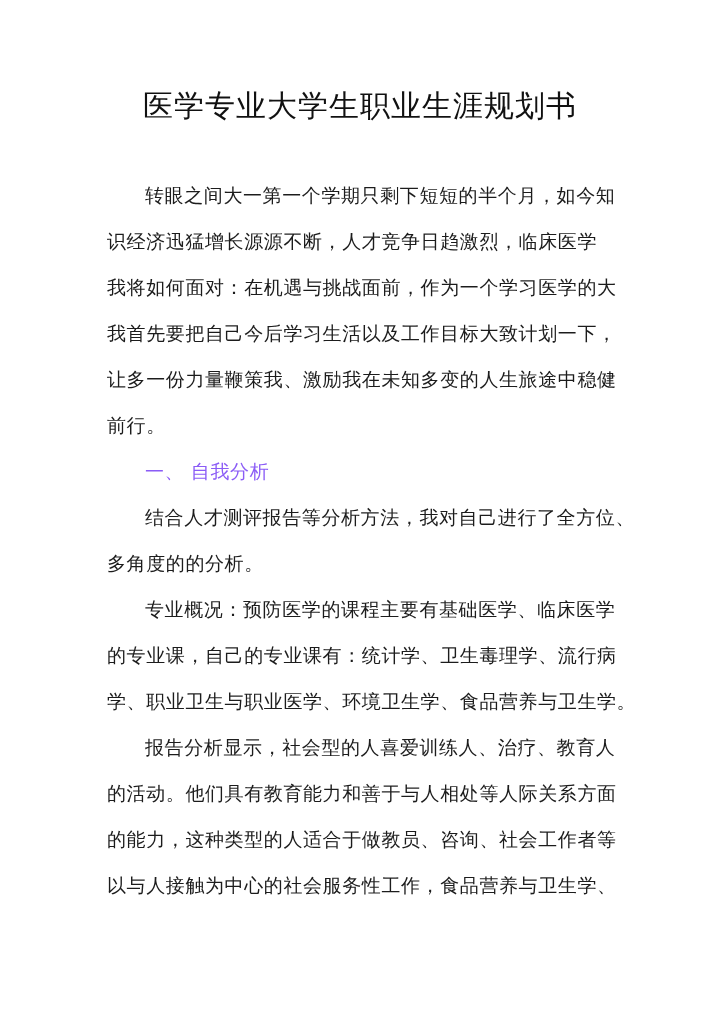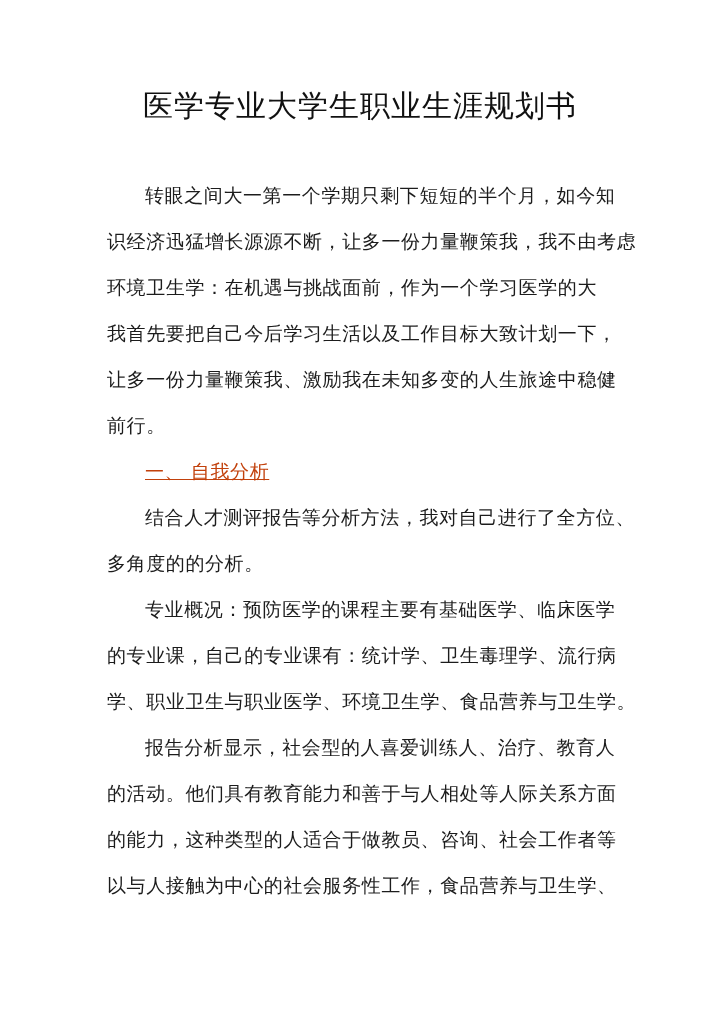--- a/index.html
+++ b/index.html
@@ -44,36 +44,35 @@
       font-size: 19px;
       white-space: nowrap;
       letter-spacing: 0.6px;
       color: #1c1c1c;
       margin-top: 12px;
     }
     .indent {
       padding-left: 38px;
     }
     .line.heading {
-      color: #c2410c;
-      text-decoration: underline;
+      color: #8b5cf6;
     }
   </style>
 </head>
 <body>
 
 <div class="page">
   <div class="title">医学专业大学生职业生涯规划书</div>
 
   <div class="body">
 
     <div>
       <div class="line indent">转眼之间大一第一个学期只剩下短短的半个月，如今知</div>
-      <div class="line">识经济迅猛增长源源不断，让多一份力量鞭策我，我不由考虑</div>
-      <div class="line">环境卫生学：在机遇与挑战面前，作为一个学习医学的大</div>
+      <div class="line">识经济迅猛增长源源不断，人才竞争日趋激烈，临床医学</div>
+      <div class="line">我将如何面对：在机遇与挑战面前，作为一个学习医学的大</div>
       <div class="line">我首先要把自己今后学习生活以及工作目标大致计划一下，</div>
       <div class="line">让多一份力量鞭策我、激励我在未知多变的人生旅途中稳健</div>
       <div class="line">前行。</div>
     </div>
 
     <div>
       <div class="line indent heading">一、 自我分析</div>
     </div>
 
     <div>

